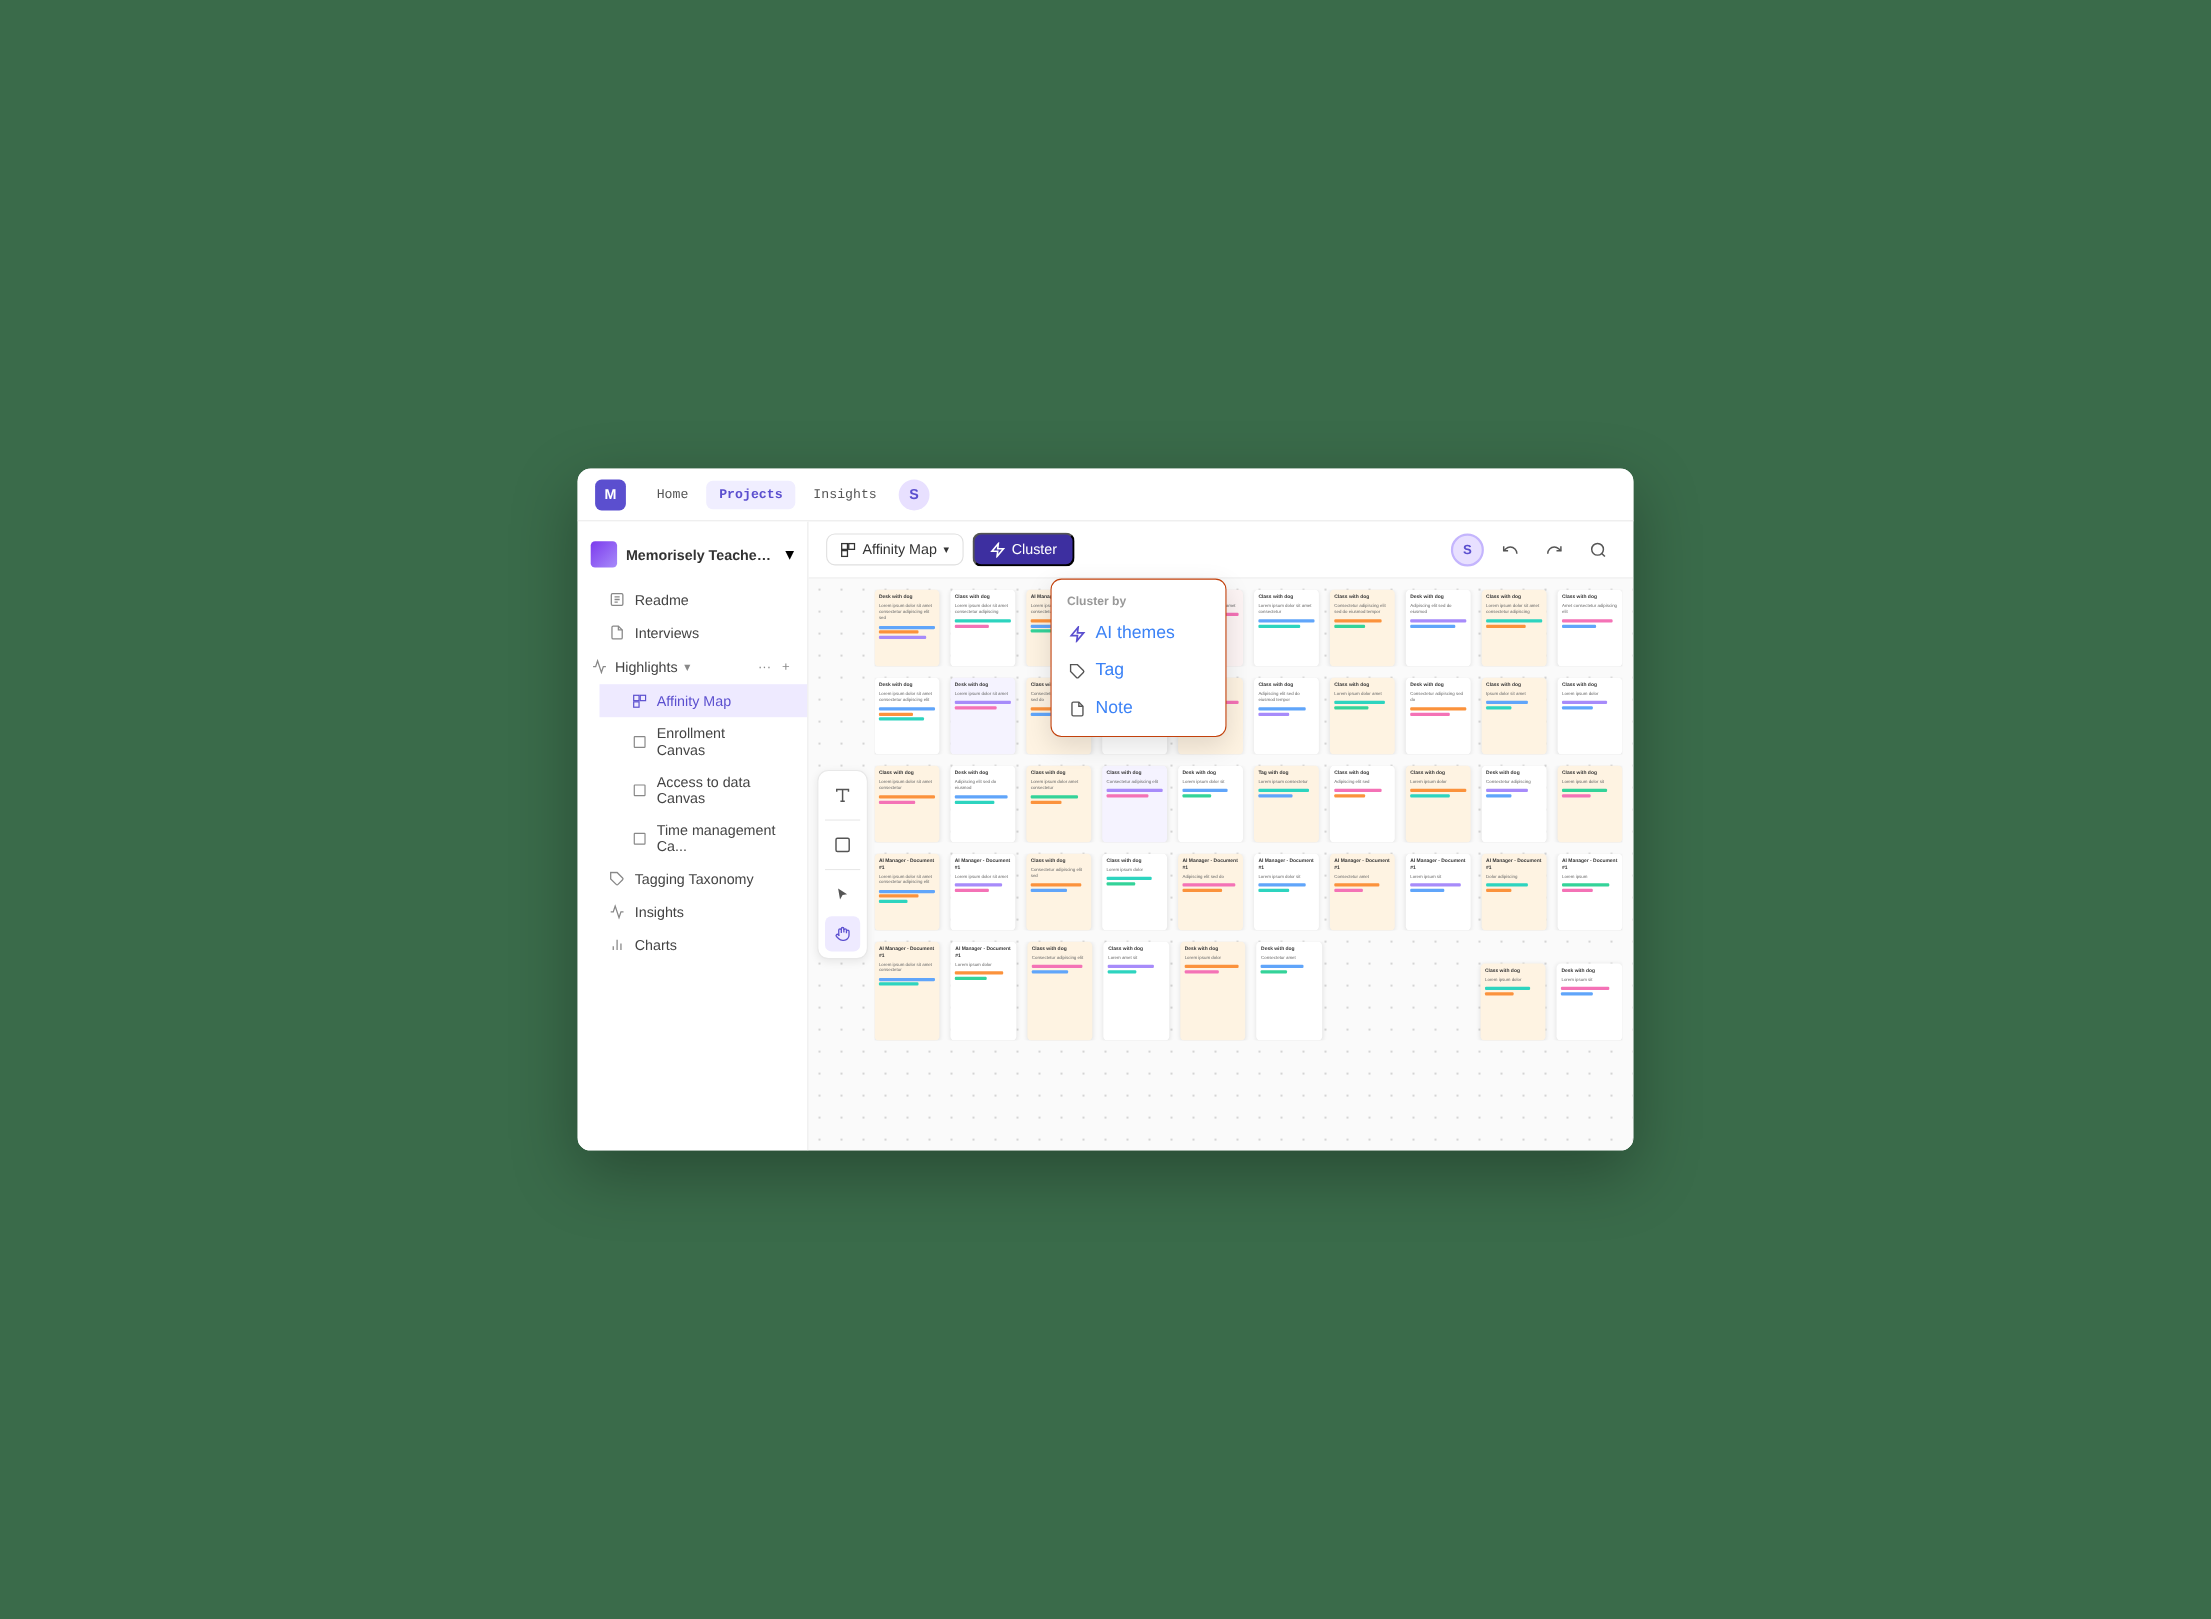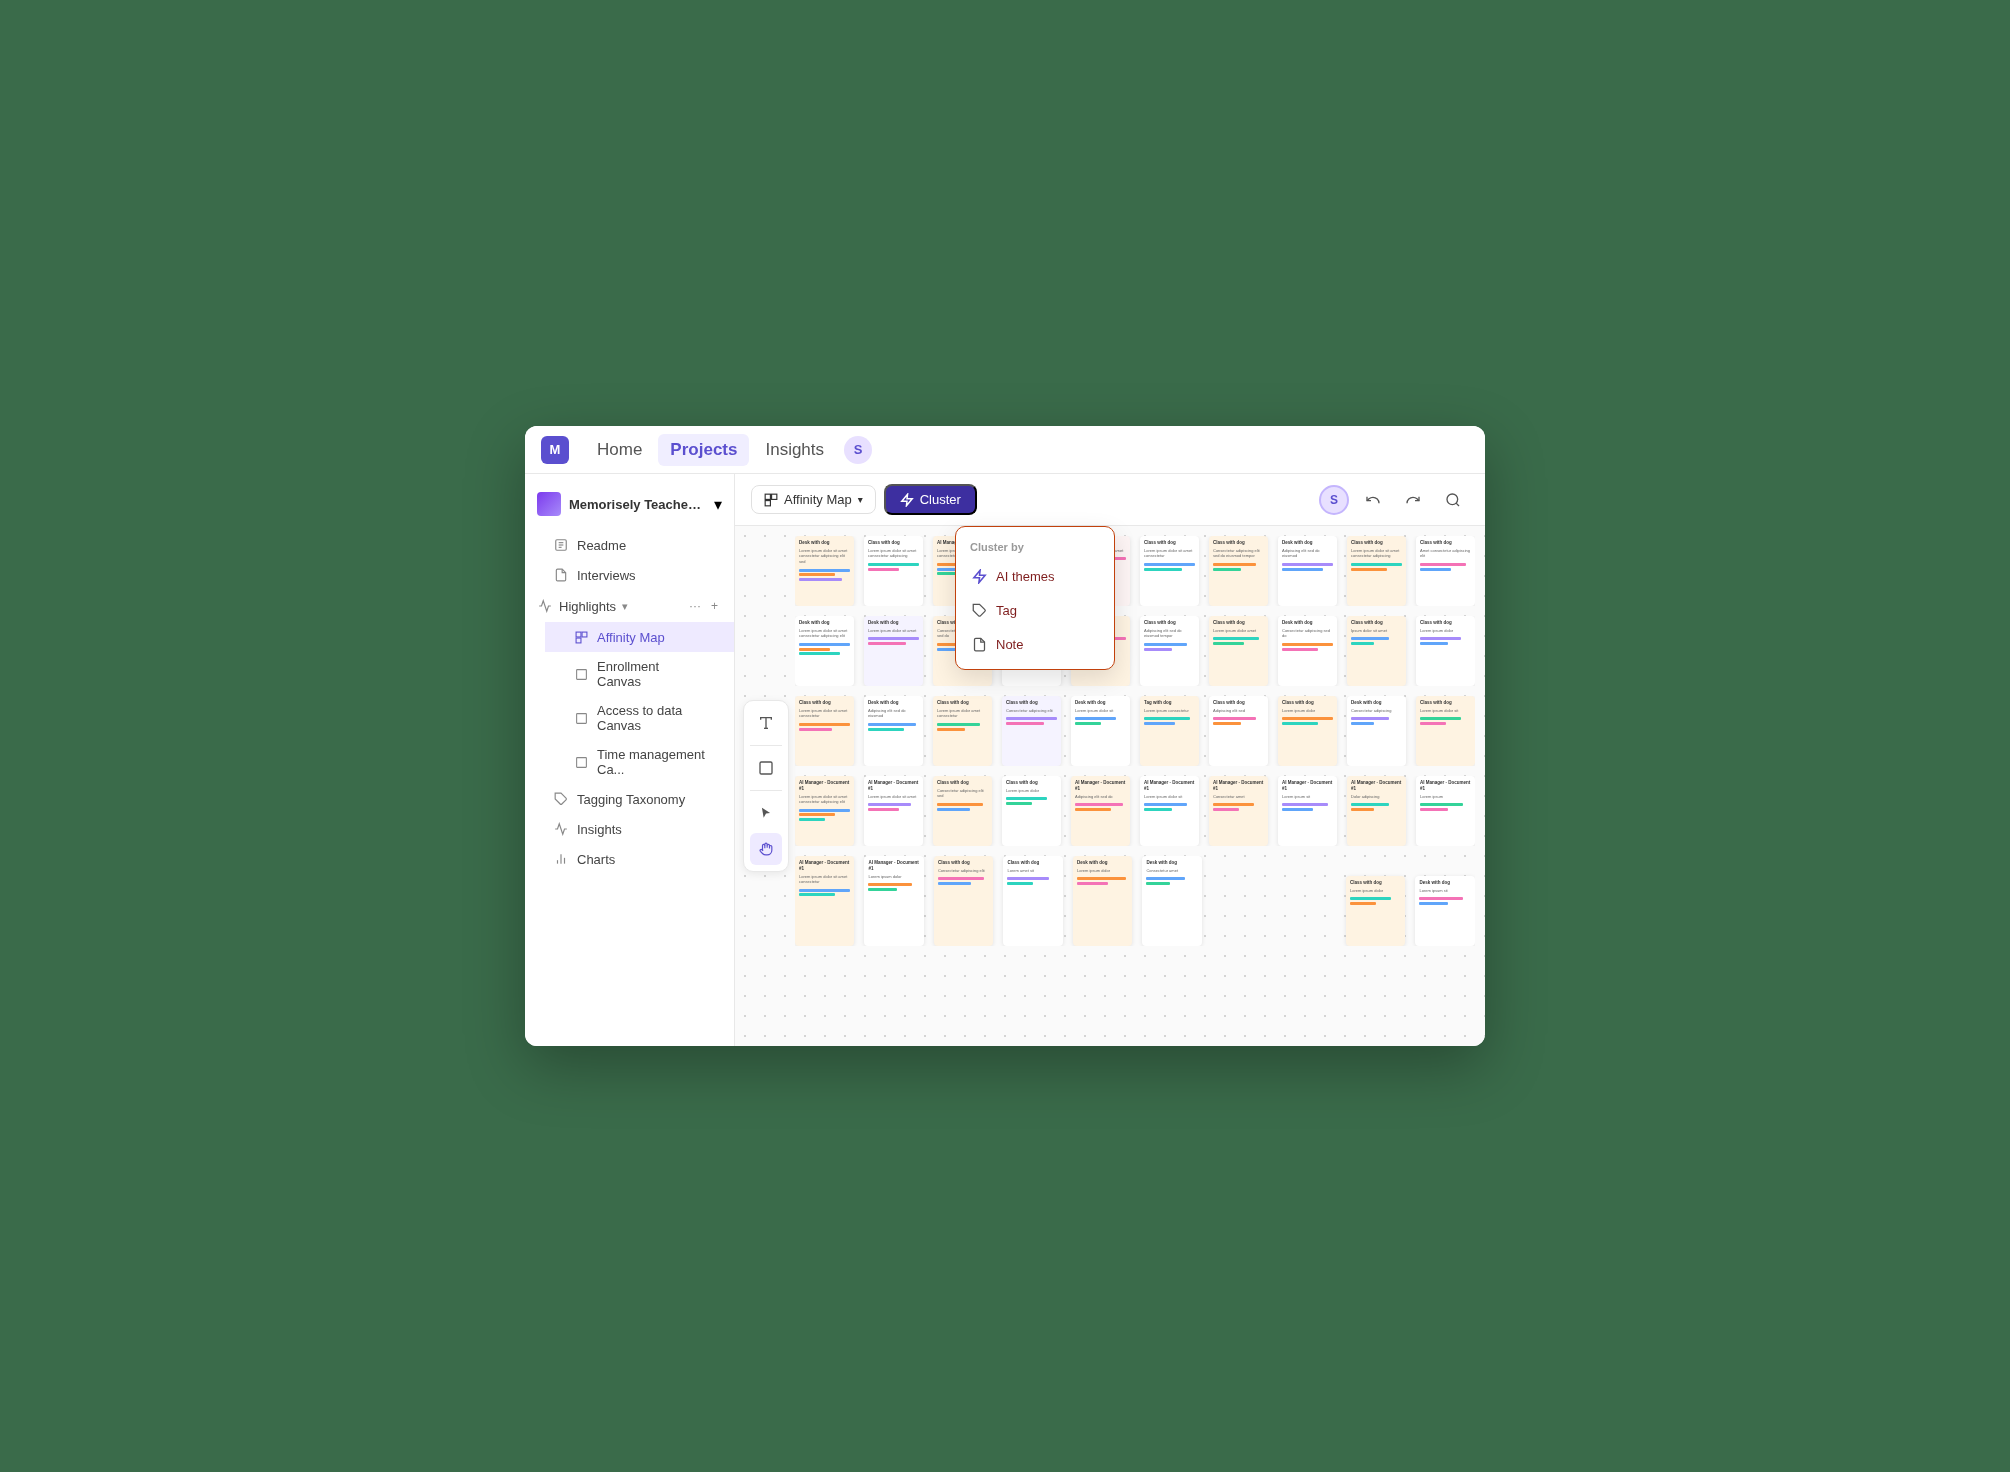--- a/index.html
+++ b/index.html
@@ -45,23 +45,24 @@
       font-size: 13px;
     }
     .nav-links {
       display: flex;
       gap: 4px;
       margin-left: 8px;
     }
     .nav-link {
       padding: 6px 12px;
       border-radius: 6px;
-      font-size: 17px;
+      font-size: 12px;
       color: #555;
       cursor: pointer;
+      font-family: Liberation Mono, monospace;
     }
     .nav-link.active {
       color: #5b4fcf;
       font-weight: 600;
       background: #f0eeff;
     }
     .nav-search {
       flex: 1;
       margin: 0 16px;
       display: flex;
@@ -265,22 +266,22 @@
       color: #999;
       font-weight: 600;
       text-transform: none;
       letter-spacing: 0;
     }
     .dropdown-item {
       display: flex;
       align-items: center;
       gap: 8px;
       padding: 8px 14px;
-      font-size: 13px;
-      color: #7f1d1d;
+      font-size: 16px;
+      color: #3b82f6;
       cursor: pointer;
     }
     .dropdown-item-icon {
       width: 18px;
       height: 18px;
       display: flex;
       align-items: center;
       justify-content: center;
       color: #555;
     }

